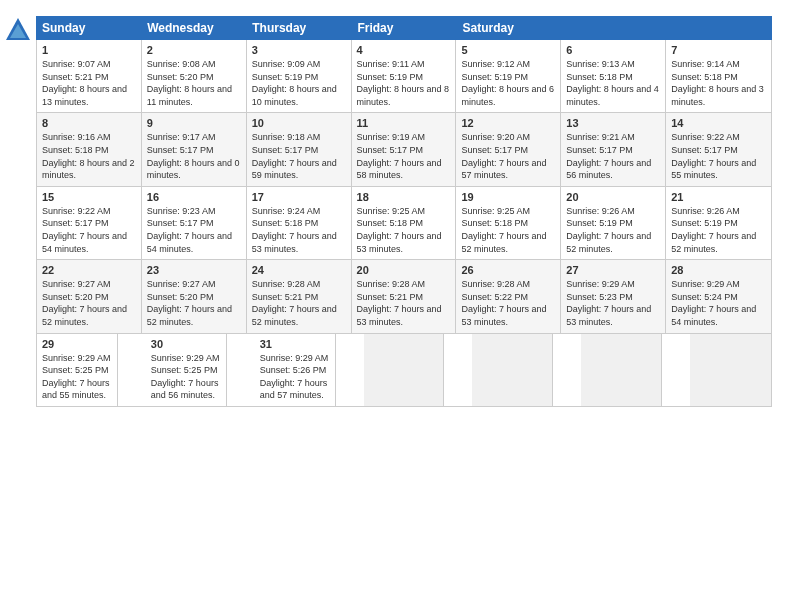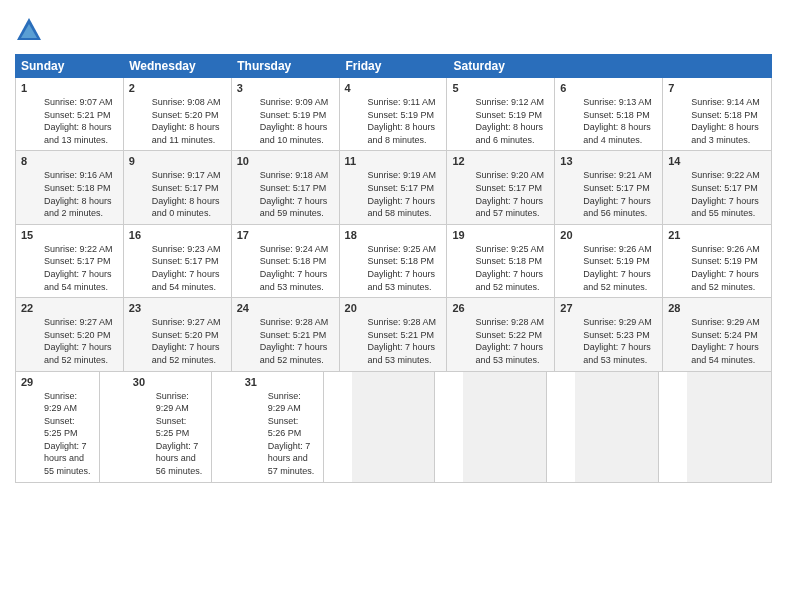--- a/index.html
+++ b/index.html
@@ -6,23 +6,22 @@
     body {
       font-family: Arial, sans-serif;
       background: #fff;
       width: 792px;
       height: 612px;
       overflow: hidden;
     }
     .page {
       width: 792px;
       height: 612px;
-      padding: 16px 20px 12px 15px;
-      display: flex;
-      flex-direction: column;
+      padding: 16px 20px 12px 4px;
+      display: flex;
     }
     .header {
       display: flex;
       justify-content: space-between;
       align-items: flex-start;
       margin-bottom: 10px;
     }
     .logo {
       display: flex;
       align-items: center;
@@ -113,21 +112,20 @@
       font-size: 11px;
       font-weight: bold;
       color: #333;
       display: block;
       margin-bottom: 2px;
     }
     .cell-text {
       font-size: 9px;
       color: #333;
       line-height: 1.4;
-      margin-left: 23px;
     }
     .cal-outer {
       border: 1px solid #ccc;
       border-top: none;
     }
   </style>
 </head>
 <body>
 
 <div class="page">

